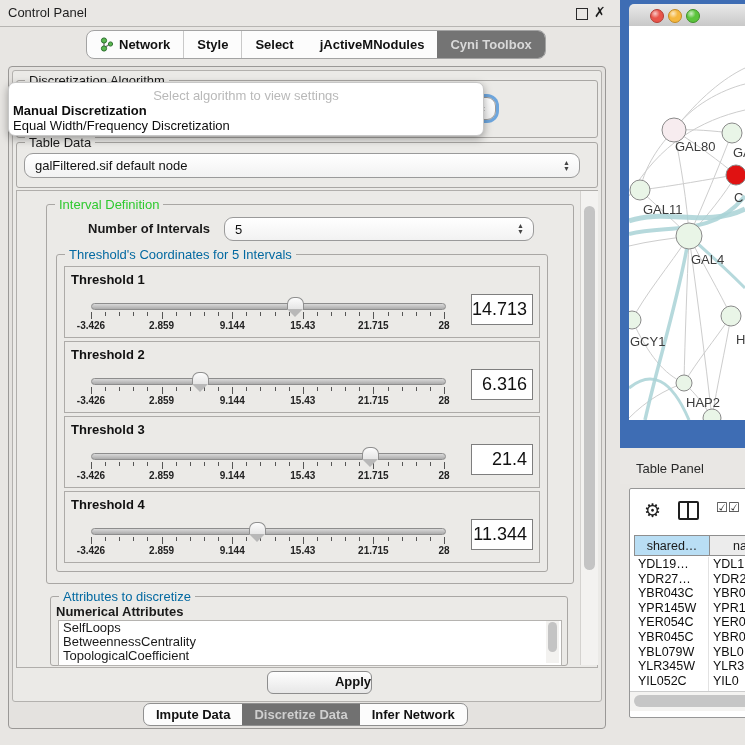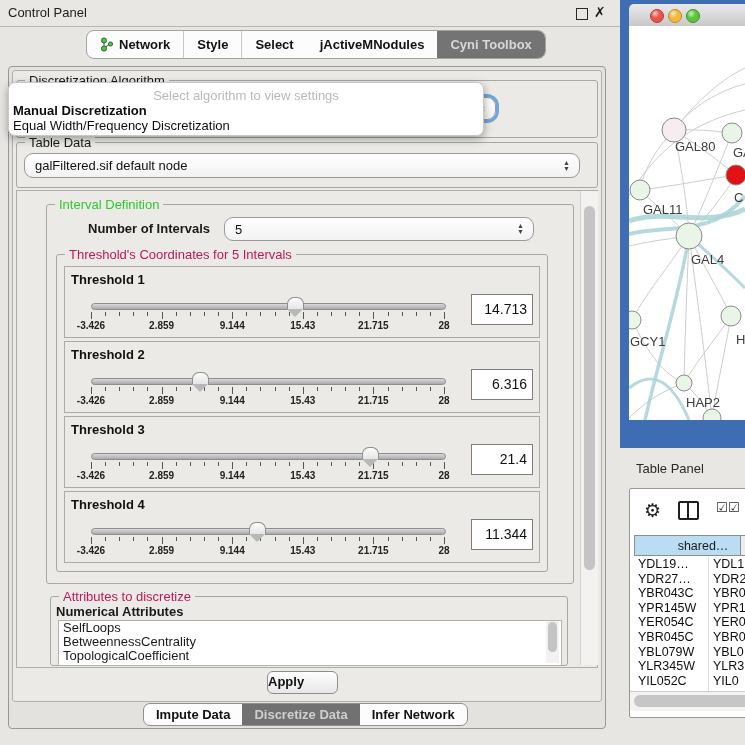--- a/index.html
+++ b/index.html
@@ -25,21 +25,21 @@
   .tab.selected{background:#747474;color:#d9d9d9;border-left:none;}
   .tab .net-ico{margin-right:6px;}
 
   
   .outer-panel{left:8px;top:66px;width:596px;height:661px;background:#e4e2df;border:1px solid #9a9896;border-radius:4px;}
   .inner-panel{left:12px;top:70px;width:588px;height:630px;background:#ebeae7;border:1px solid #b3b1ae;border-radius:3px;}
 
   .groupbox{position:absolute;border:1px solid #a9a7a4;border-radius:3px;}
   .legend{position:absolute;top:-8px;left:8px;background:#ebeae7;padding:0 4px;font-size:13px;line-height:15px;white-space:nowrap;}
   .legend.black{color:#1a1a1a;}
-  .legend.blue{color:#be185d;}
+  .legend.blue{color:#0369a1;}
   .legend.green{color:#2fc92f;}
 
   .combo{position:absolute;background:linear-gradient(#ffffff,#f2f2f2);border:1px solid #9a9a9a;border-radius:9px;
     font-size:13px;color:#111;display:flex;align-items:center;padding:0 10px;}
   .combo .spin{position:absolute;right:9px;top:50%;transform:translateY(-50%);display:flex;flex-direction:column;line-height:6px;font-size:7px;color:#444;}
   .combo.focus-ring{box-shadow:0 0 0 3px #6ea6dd;}
 
   
   .popup{left:8px;top:82px;width:474px;height:52px;background:#ffffff;border:1px solid #c7c7c7;border-radius:7px;
     box-shadow:0 3px 8px rgba(0,0,0,.35);z-index:30;}
@@ -54,28 +54,28 @@
 
   
   .thr-panel{position:absolute;left:64px;width:474px;height:70px;background:#ebeae7;border:1px solid #adaba8;}
   .thr-label{position:absolute;left:6px;top:5px;font-size:13px;font-weight:bold;color:#111;}
   .thr-track{position:absolute;left:26px;top:36px;width:353px;height:5px;background:linear-gradient(#d9d9d9,#ababab);border:1px solid #8d8d8d;border-radius:4px;}
   .thr-thumb{position:absolute;top:30px;width:15px;height:12px;background:linear-gradient(#fcfcfc,#e3e3e3);border:1px solid #8f8f8f;border-bottom:none;border-radius:7px 7px 1px 1px;}
   .thr-thumb:after{content:"";position:absolute;left:-1px;top:11px;width:0;height:0;border-left:8.5px solid transparent;border-right:8.5px solid transparent;border-top:8px solid #b8b8b8;}
   .tick{position:absolute;width:1px;background:#555;}
   .tick-label{position:absolute;transform:translateX(-50%);font-size:10px;font-weight:bold;color:#222;white-space:nowrap;}
   .thr-value{position:absolute;left:406px;top:27px;width:55px;height:29px;background:#fff;border:1px solid #7e7e7e;
-    font-size:14px;color:#111;text-align:right;line-height:29px;padding-right:5px;}
+    font-size:18px;color:#111;text-align:right;line-height:29px;padding-right:5px;}
 
   
   .listbox{position:absolute;background:#fff;border:1px solid #b5b3b0;overflow:hidden;}
   .list-item{font-size:13px;color:#1a1a1a;padding-left:4px;line-height:14px;white-space:nowrap;}
 
   .apply-btn{left:267px;top:671px;width:69px;height:21px;background:linear-gradient(#fefefe,#e7e7e7);
-    border:1px solid #8d8d8d;border-radius:6px;font-size:13px;font-weight:600;color:#111;text-align:left;line-height:20px;}
+    border:1px solid #8d8d8d;border-radius:6px;font-size:13px;font-weight:600;color:#111;text-align:right;line-height:20px;padding-left:34px;}
 
   .bottom-tabbar{left:143px;top:703px;height:21px;display:flex;background:#fcfcfc;border:1px solid #8f8f8f;border-radius:7px;overflow:hidden;}
   .btab{display:flex;align-items:center;padding:0 12px;font-size:13px;font-weight:600;color:#111;white-space:nowrap;}
   .btab.selected{background:#717171;color:#cfcfcf;}
 
   
   .net-frame{left:620px;top:0;width:125px;height:448px;background:#3e6db4;}
   .net-titlebar{position:absolute;left:9px;top:4px;right:0;height:22px;background:linear-gradient(#e9e9e9,#c8c8c8);border-radius:5px 0 0 0;border-bottom:1px solid #9a9a9a;}
   .light{position:absolute;top:5px;width:12px;height:12px;border-radius:50%;}
   .net-canvas{position:absolute;left:9px;top:26px;width:120px;height:394px;background:#ffffff;overflow:hidden;}
@@ -417,21 +417,21 @@
   <span>Table Panel</span>
 </div>
 
 <div class="abs table-panel">
   <span class="gear" style="left:14px;top:10px;">⚙</span>
   <span class="cols-ico" style="left:48px;top:12px;"></span>
   <span class="cb-ico" style="left:86px;top:11px;">☑</span>
   <span class="cb-ico" style="left:98px;top:11px;">☑</span>
 
   <div class="th-row">
-    <div class="th-cell sel" style="width:74px;padding-left:31px;">shared…</div>
+    <div class="th-cell sel" style="width:74px;">shared…</div>
     <div class="th-cell plain" style="width:60px;padding-left:23px;">na</div>
   </div>
 
   <div class="t-rows" id="t-rows">
       <div class="t-row">
         <span class="c1">YDL19…</span>
         <span class="c2">YDL1</span>
       </div>
       <div class="t-row">
         <span class="c1">YDR27…</span>

